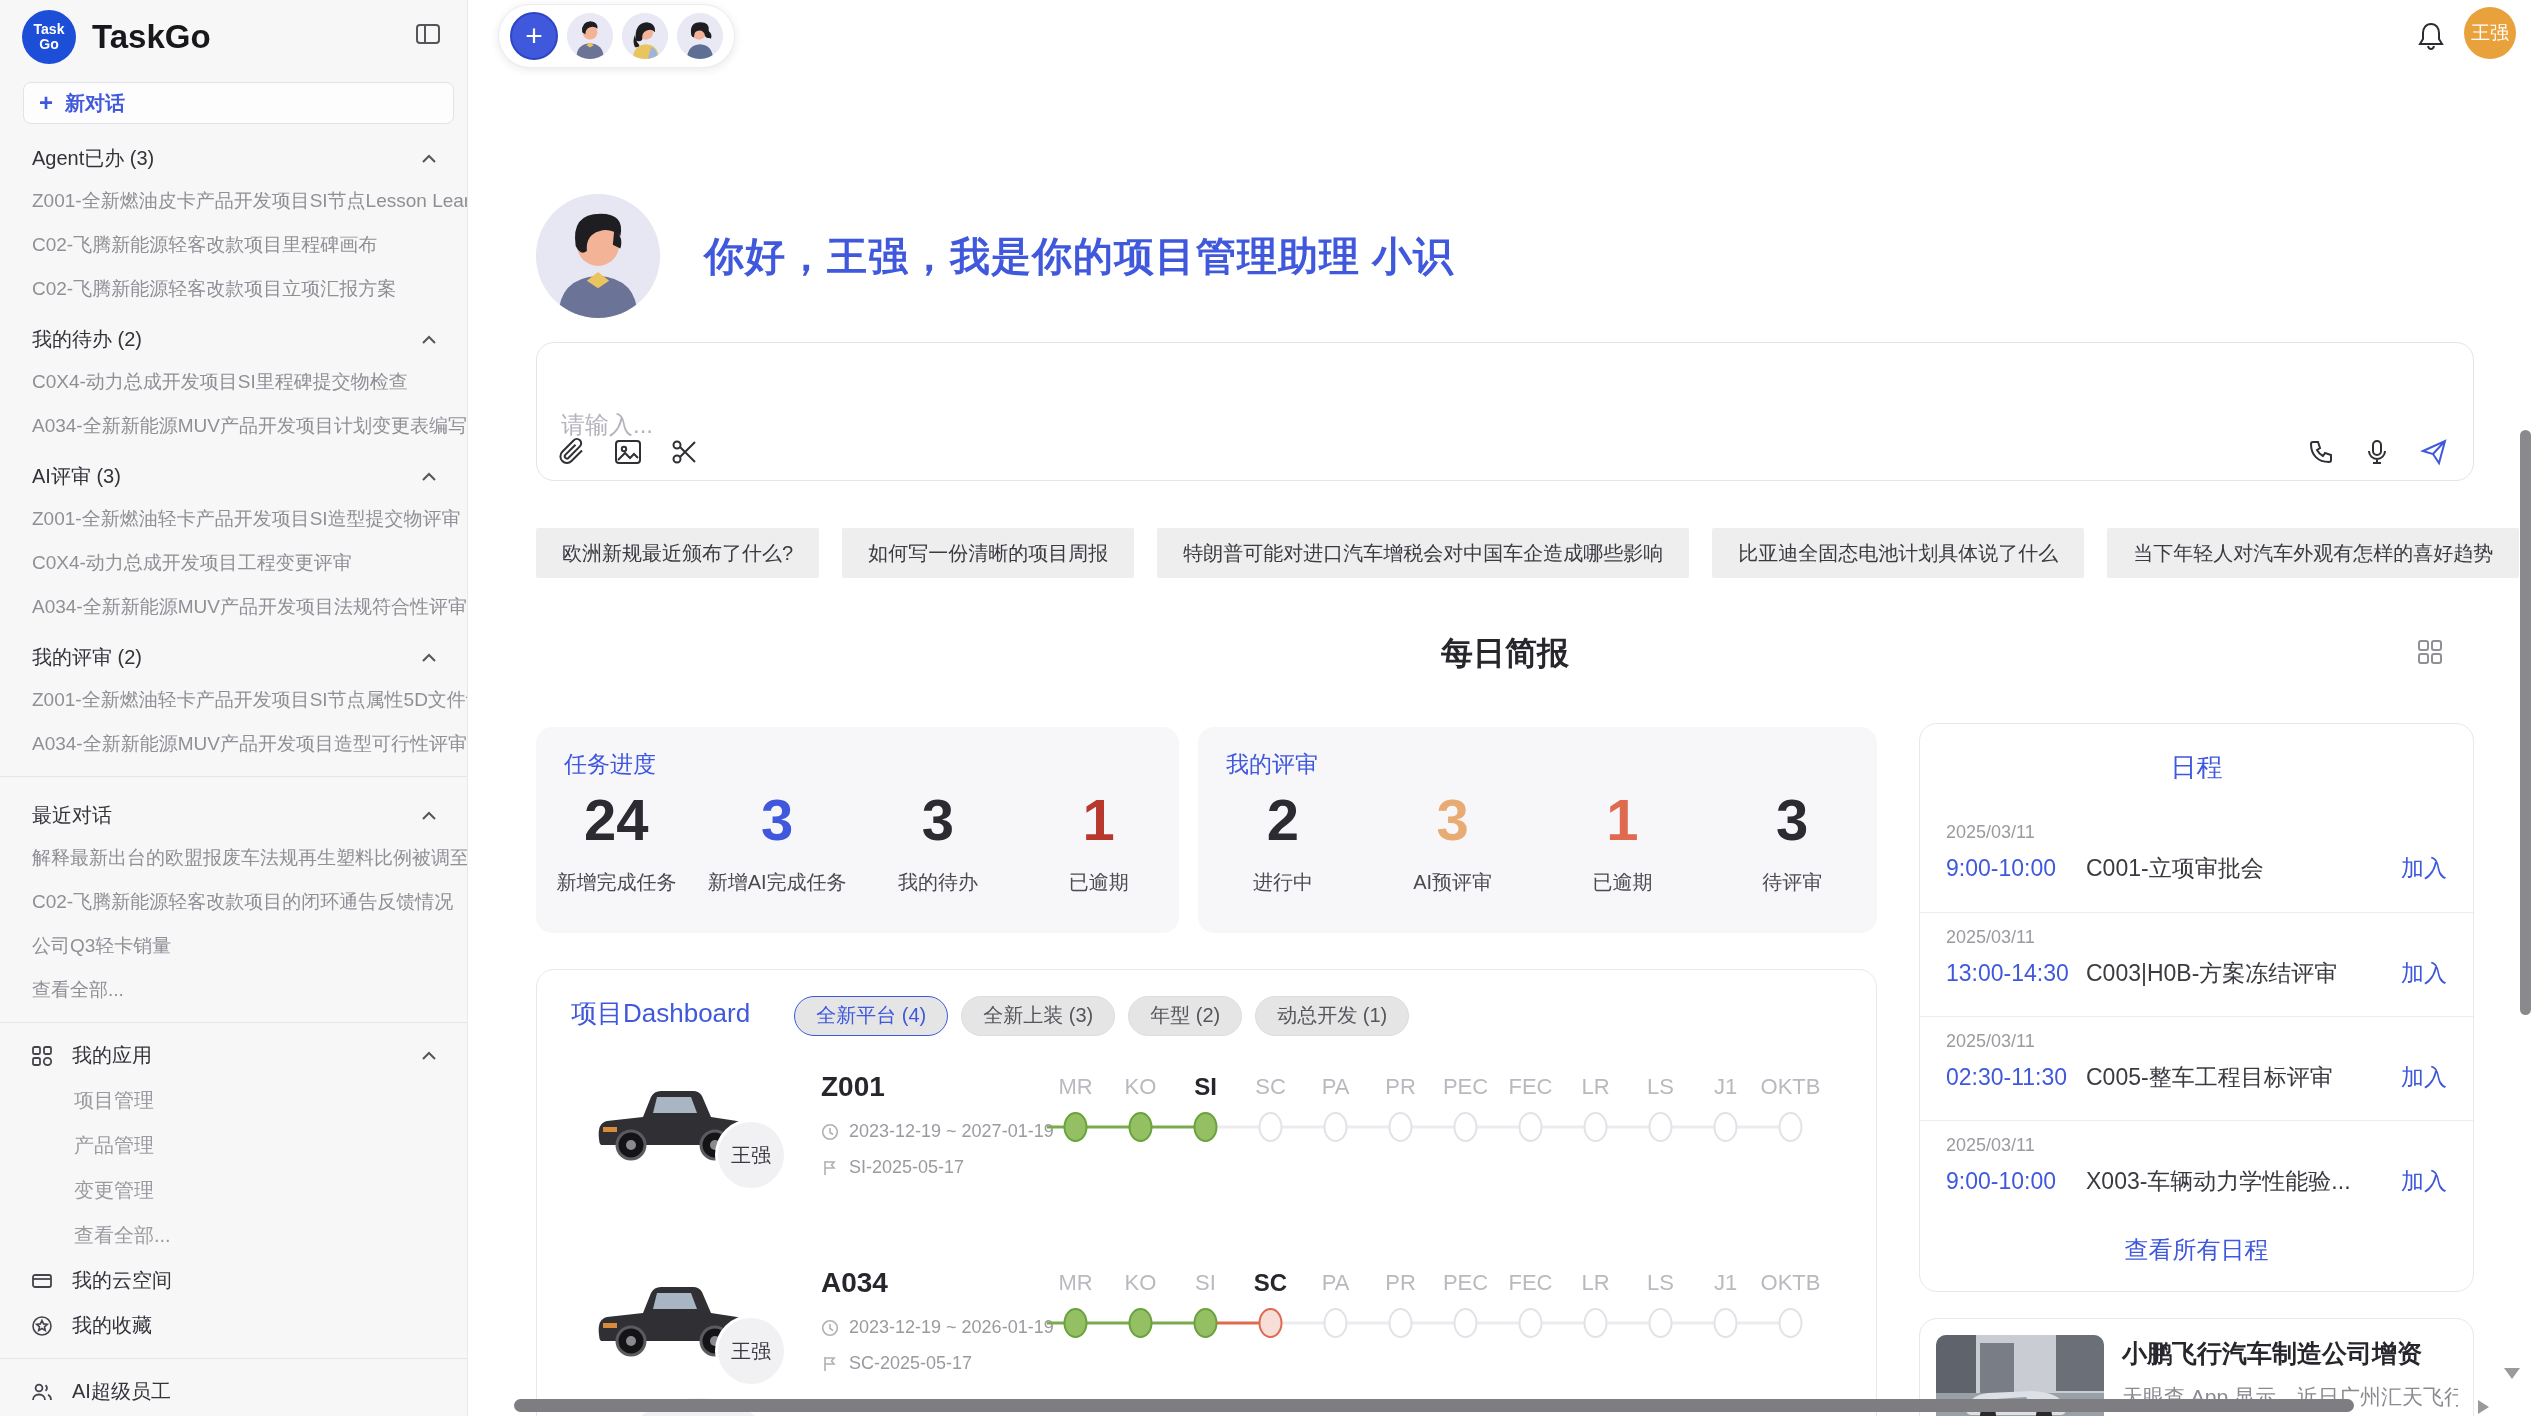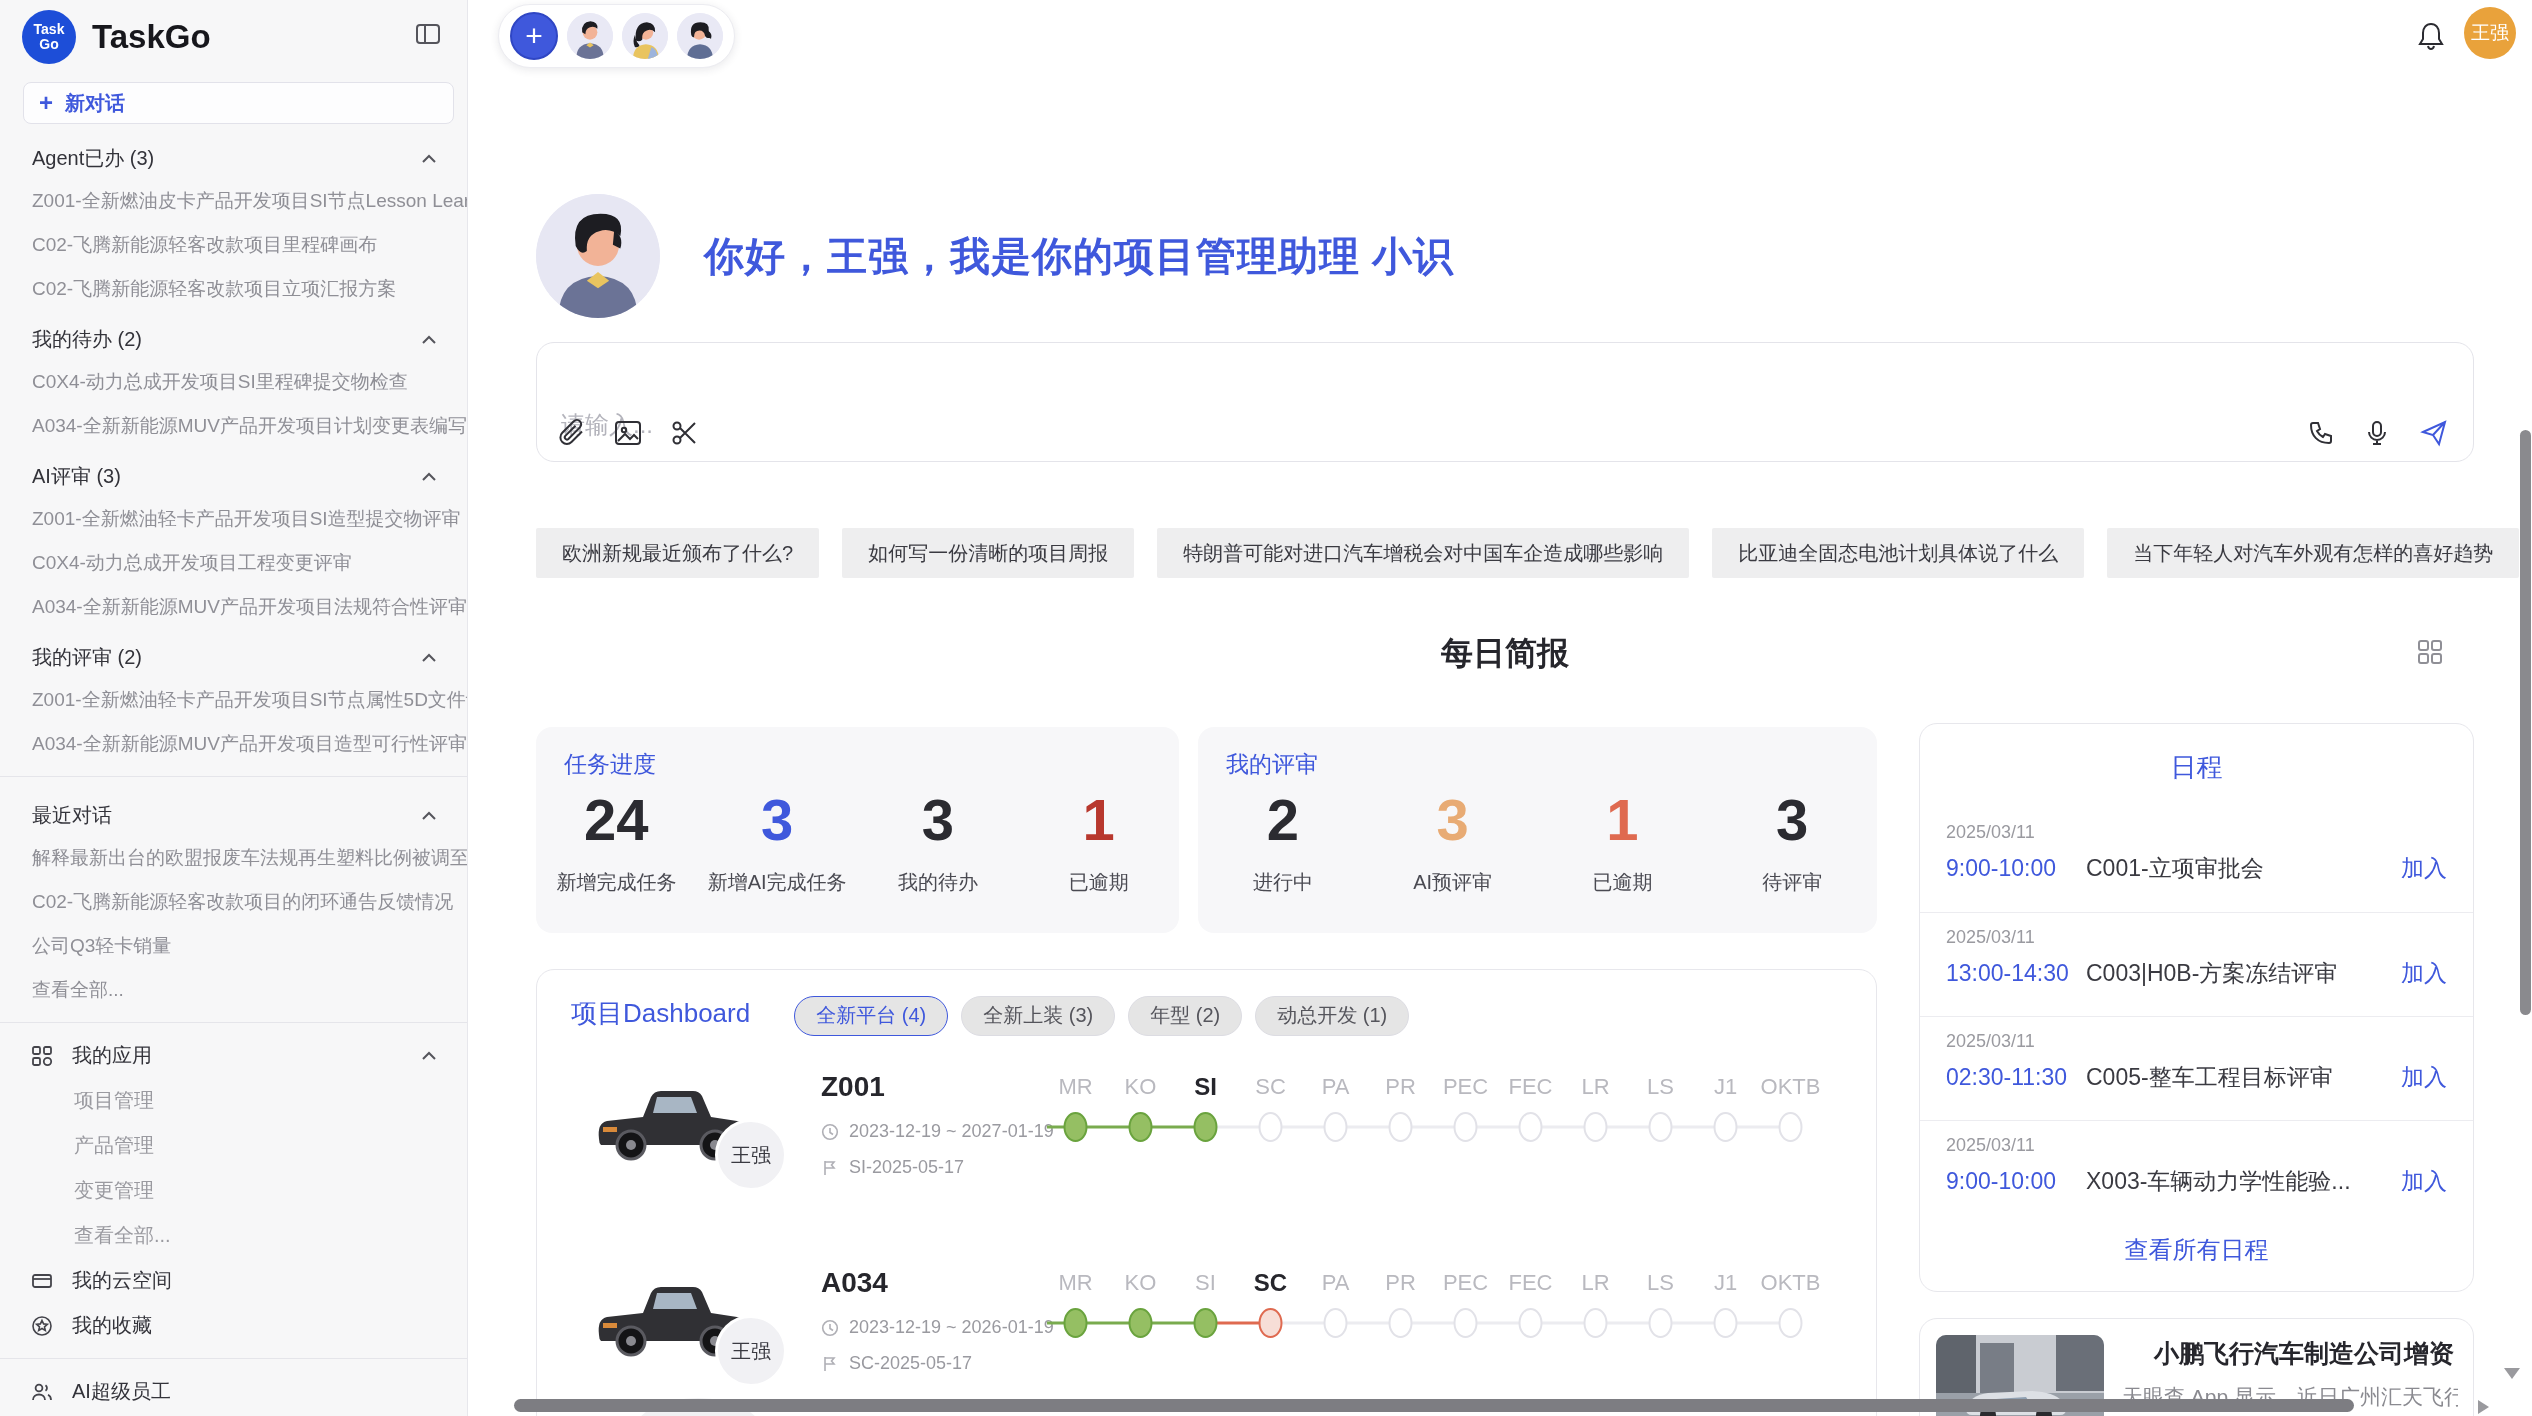--- a/index.html
+++ b/index.html
@@ -49,21 +49,21 @@
   .mini-avatar { width:46px; height:46px; border-radius:50%; overflow:hidden; background:#e9e9f5; cursor:pointer; }
   .bell { position:absolute; left:1948px; top:20px; color:#2b2b31; cursor:pointer; }
   .user-avatar { position:absolute; left:1996px; top:7px; width:52px; height:52px; border-radius:50%;
     background:#e9a23b; color:#fff; font-size:19px; display:flex; align-items:center;
     justify-content:center; cursor:pointer; }
 
   .hero { position:absolute; left:68px; top:194px; display:flex; align-items:center; gap:44px; }
   .hero-avatar { width:124px; height:124px; border-radius:50%; overflow:hidden; background:#e9e9f5; }
   .greeting { font-size:40px; font-weight:bold; color:#3f58dc; letter-spacing:1px; }
 
-  .input-card { position:absolute; left:68px; top:342px; width:1938px; height:120px;
+  .input-card { position:absolute; left:68px; top:342px; width:1938px; height:139px;
     border:1.5px solid #e4e4ea; border-radius:18px; background:#fff; }
   .placeholder { position:absolute; left:24px; top:66px; font-size:24px; color:#b4b4bc; }
   .in-icons-l { position:absolute; left:20px; bottom:13px; display:flex; gap:26px; color:#2f2f35; }
   .in-icons-r { position:absolute; right:24px; bottom:13px; display:flex; gap:28px; align-items:center; color:#2f2f35; }
   .in-icons-l svg, .in-icons-r svg { cursor:pointer; }
 
   .chips { position:absolute; left:68px; top:528px; width:1938px; display:flex; gap:23px; }
   .chip { height:50px; line-height:50px; padding:0 26px; background:#eeeeef; border-radius:2px;
     font-size:20px; color:#3a3a41; white-space:nowrap; cursor:pointer; }
 
@@ -118,21 +118,21 @@
   .sched-time { font-size:23px; color:#3f58dc; }
   .sched-name { font-size:23px; color:#3a3a41; white-space:nowrap; overflow:hidden; }
   .join { font-size:23px; color:#3f58dc; cursor:pointer; }
   .view-all { position:absolute; left:0; top:510px; width:100%; text-align:center; font-size:24px;
     color:#3f58dc; cursor:pointer; }
 
   .news-card { position:absolute; left:1451px; top:1318px; width:555px; height:130px;
     border:1.5px solid #e7e7ec; border-radius:18px; background:#fff; overflow:hidden; }
   .news-img { position:absolute; left:16px; top:16px; width:168px; height:92px; border-radius:10px;
     overflow:hidden; }
-  .news-title { position:absolute; left:202px; top:18px; font-size:25px; font-weight:bold; color:#26262c;margin-left:32px; }
+  .news-title { position:absolute; left:202px; top:18px; font-size:25px; font-weight:bold; color:#26262c; }
   .news-body { position:absolute; left:202px; top:64px; width:336px; font-size:21px; color:#8a8a90;
     white-space:nowrap; overflow:hidden; }
 
   
   .hscroll { position:absolute; left:514px; top:1399px; width:1840px; height:13px; background:#7d7d82;
     border-radius:7px; cursor:pointer; }
   .hs-arrow { position:absolute; left:2478px; top:1400px; width:0; height:0;
     border-top:7px solid transparent; border-bottom:7px solid transparent; border-left:11px solid #9a9a9e; cursor:pointer;}
   .vscroll { position:absolute; left:2520px; top:430px; width:11px; height:585px; background:#8a8a8e;
     border-radius:6px; cursor:pointer; }

